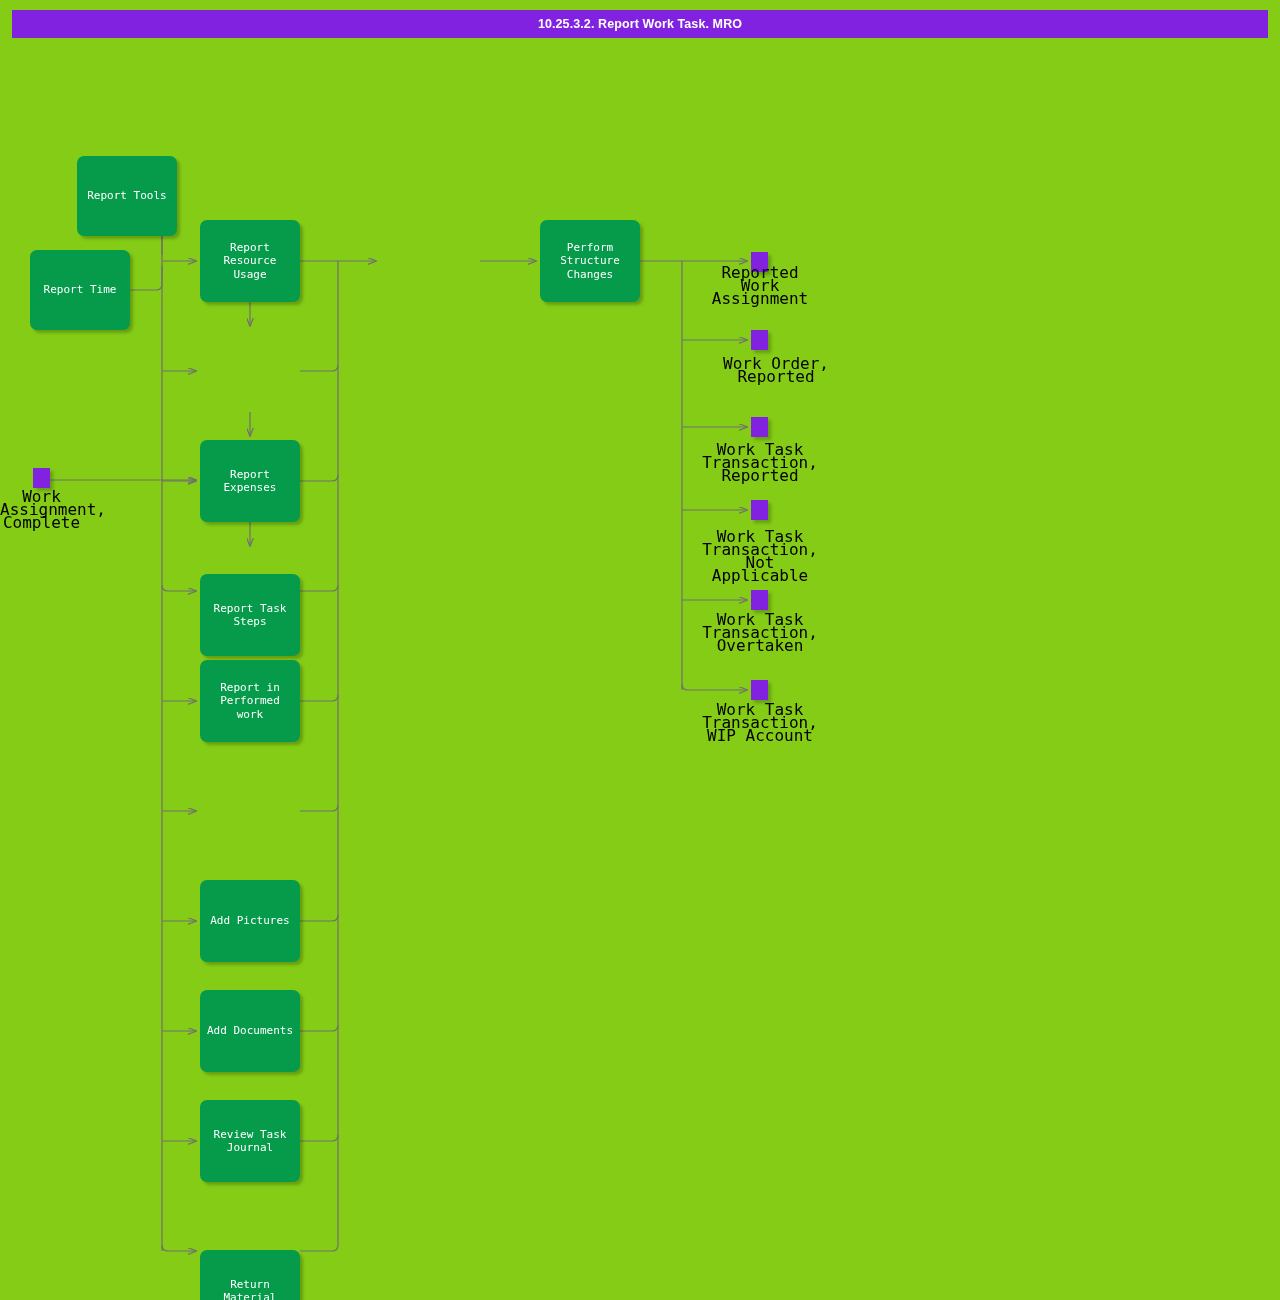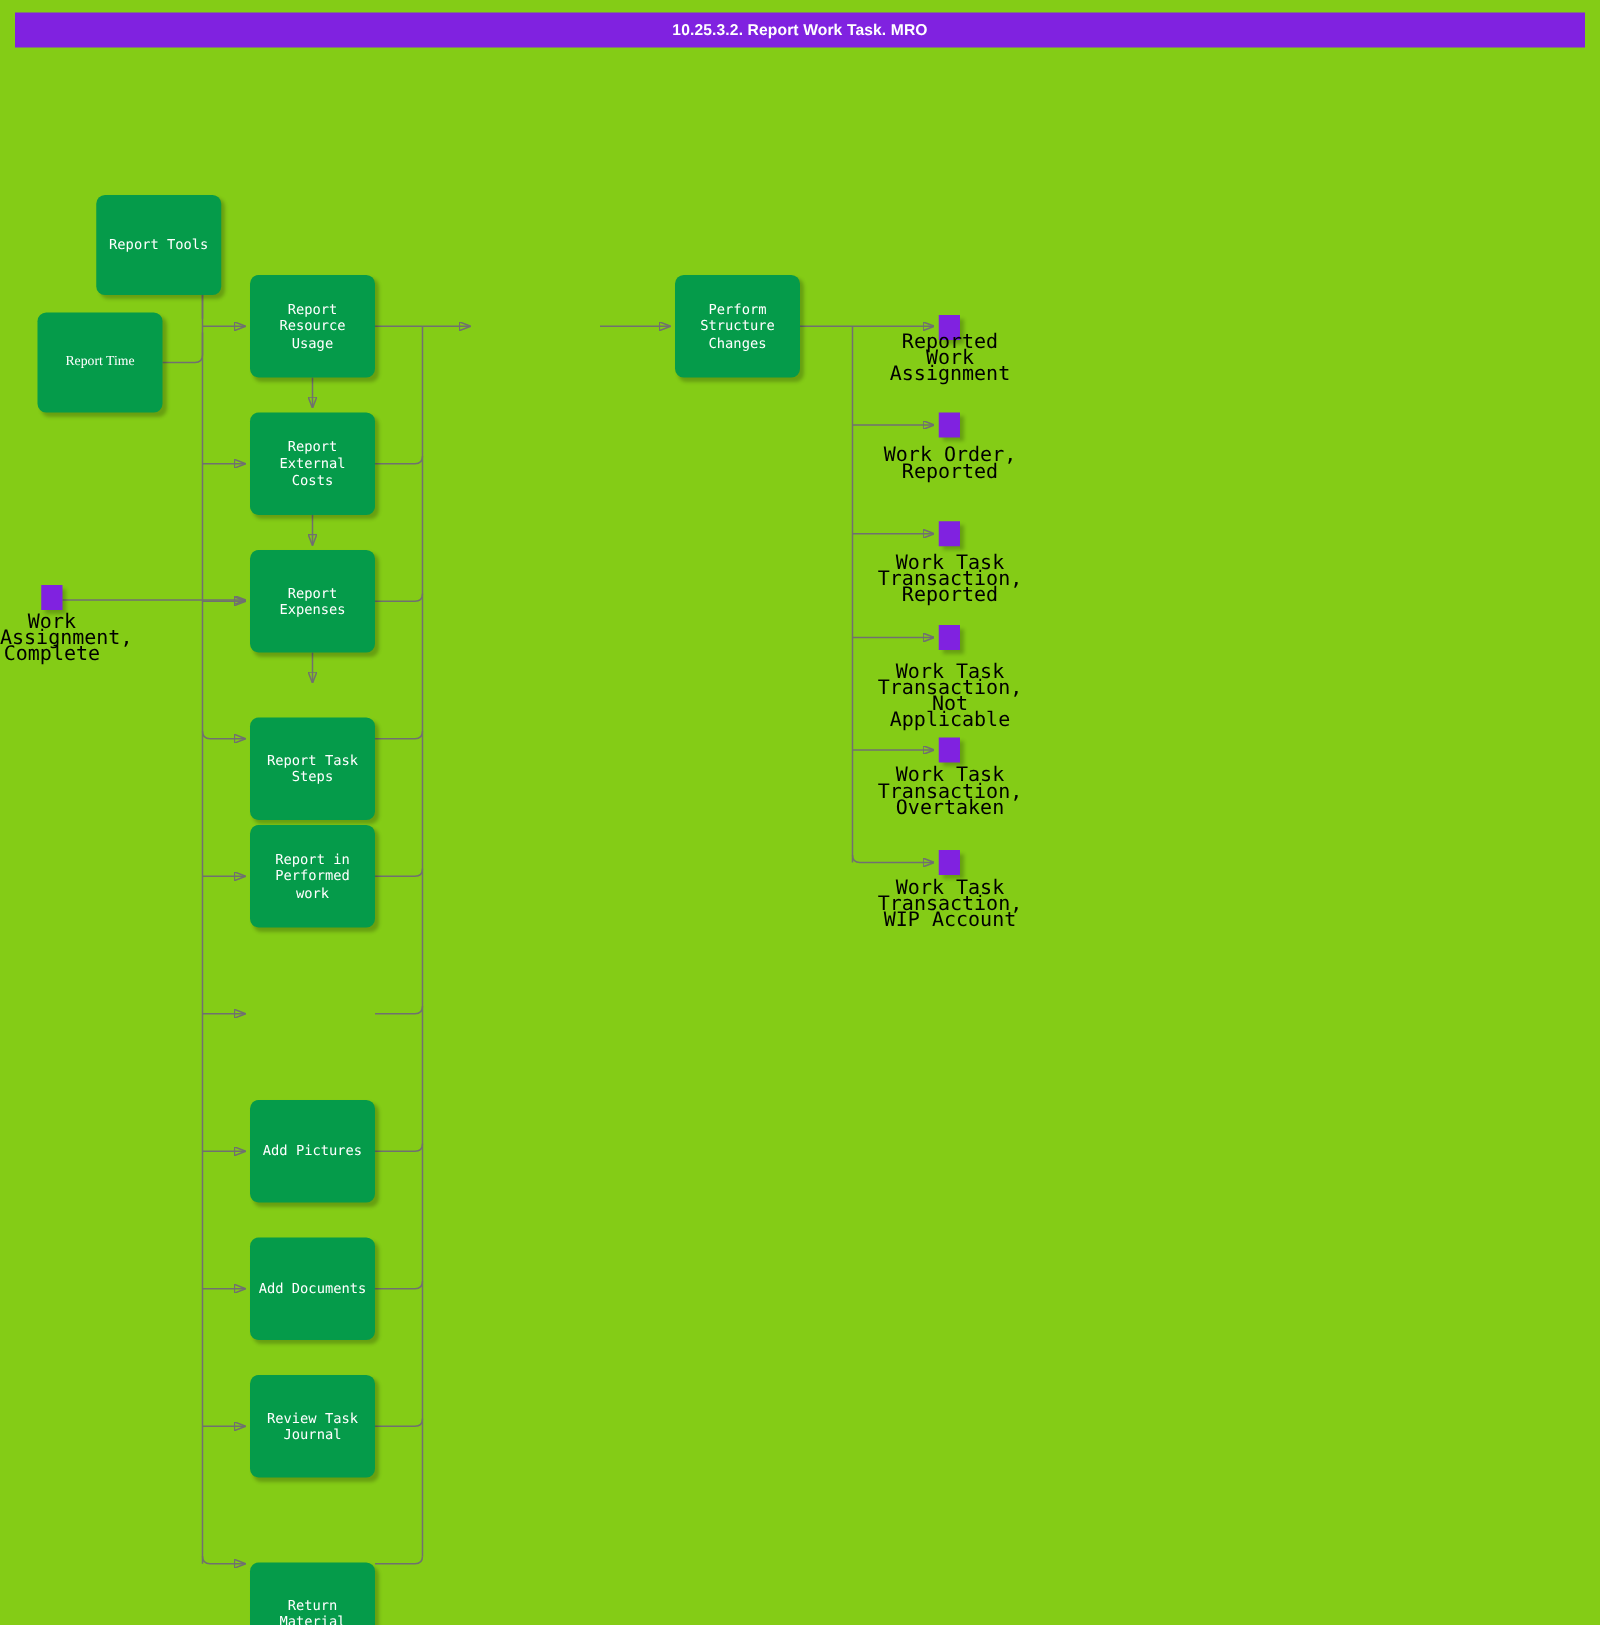--- a/index.html
+++ b/index.html
@@ -134,32 +134,30 @@
     <line x1="640" y1="261" x2="747" y2="261" marker-end="url(#arw)"></line>
     <line x1="682" y1="261" x2="682" y2="690"></line>
     <line x1="682" y1="340" x2="747" y2="340" marker-end="url(#arw)"></line>
     <line x1="682" y1="427" x2="747" y2="427" marker-end="url(#arw)"></line>
     <line x1="682" y1="510" x2="747" y2="510" marker-end="url(#arw)"></line>
     <line x1="682" y1="600" x2="747" y2="600" marker-end="url(#arw)"></line>
     <path d="M682,684 Q682,690 688,690 L747,690" marker-end="url(#arw)"></path>
   </svg>
 
   <div class="node" style="left:30px;top:156px;width:100px;height:80px;margin-left:47px;">Report Tools</div>
-  <div class="node" style="left:30px;top:250px;width:100px;height:80px;font-family:Liberation Serif, serif;">Report Time</div>
+  <div class="node" style="left:30px;top:250px;width:100px;height:80px;">Report Time</div>
 
   <div class="term" style="left:33px;top:468px;"></div>
   <div class="term-label" style="left:0px;top:490px;width:83px;">Work
 Assignment,
 Complete</div>
 
   <div class="node" style="left:200px;top:220px;width:100px;height:82px;">Report
 Resource
 Usage</div>
-  <div class="node" style="left:200px;top:330px;width:100px;height:82px;">Report External
-Costs</div>
   <div class="node" style="left:200px;top:440px;width:100px;height:82px;">Report
 Expenses</div>
   <div class="node" style="left:200px;top:574px;width:100px;height:82px;">Report Task
 Steps</div>
   <div class="node" style="left:200px;top:660px;width:100px;height:82px;">Report in
 Performed work</div>
   <div class="node" style="left:200px;top:880px;width:100px;height:82px;">Add Pictures</div>
   <div class="node" style="left:200px;top:990px;width:100px;height:82px;">Add Documents</div>
   <div class="node" style="left:200px;top:1100px;width:100px;height:82px;">Review Task
 Journal</div>
@@ -168,21 +166,21 @@
   <div class="node" style="left:540px;top:220px;width:100px;height:82px;">Perform
 Structure
 Changes</div>
 
   <div class="term" style="left:751px;top:252px;"></div>
   <div class="term-label" style="left:700px;top:266px;width:120px;">Reported
 Work
 Assignment</div>
 
   <div class="term" style="left:751px;top:330px;"></div>
-  <div class="term-label" style="left:700px;top:357px;width:120px;">Work Order,
+  <div class="term-label" style="left:716px;top:357px;width:120px;">Work Order,
 Reported</div>
 
   <div class="term" style="left:751px;top:417px;"></div>
   <div class="term-label" style="left:700px;top:443px;width:120px;">Work Task
 Transaction,
 Reported</div>
 
   <div class="term" style="left:751px;top:500px;"></div>
   <div class="term-label" style="left:692px;top:530px;width:136px;">Work Task
 Transaction, Not

